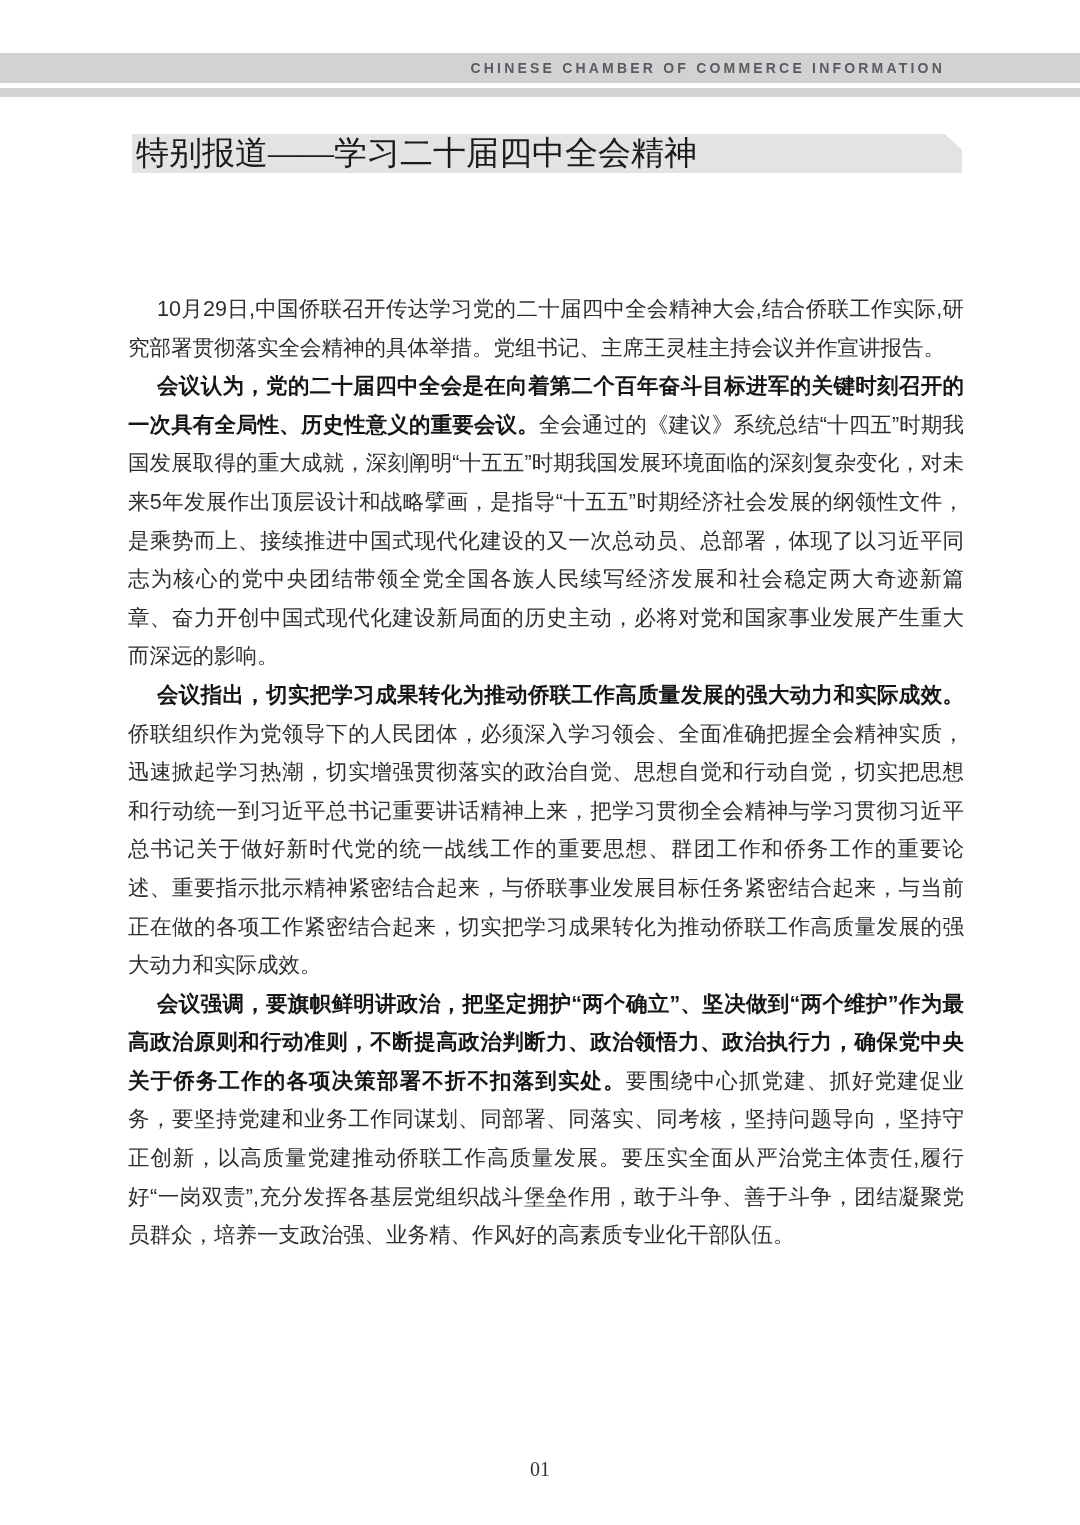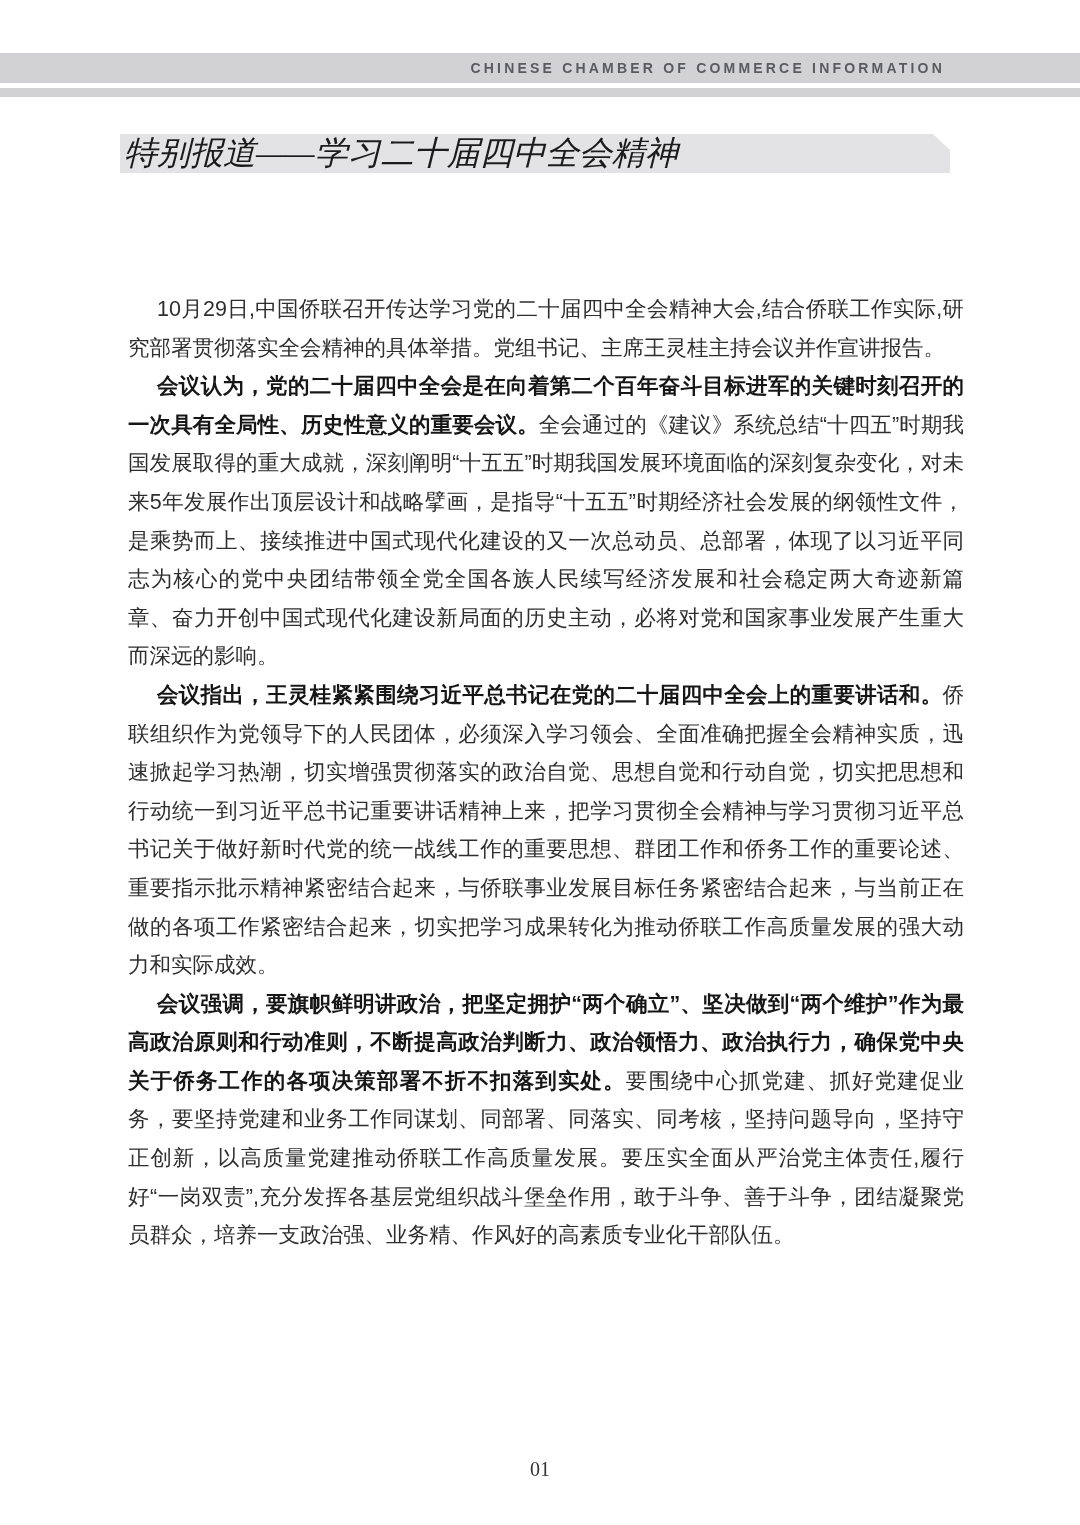--- a/index.html
+++ b/index.html
@@ -37,29 +37,28 @@
     font-size: 14px;
     font-weight: bold;
     letter-spacing: 3.2px;
     color: #5a5b5e;
     white-space: nowrap;
   }
 
   
   .section-banner {
     position: absolute;
-    left: 120px;
+    left: 132px;
     top: 134px;
     width: 830px;
     height: 39px;
     background: #e3e3e5;
     clip-path: polygon(0 0, calc(100% - 17px) 0, 100% 16px, 100% 100%, 0 100%);
     display: flex;
     align-items: center;
-    font-style: italic;
   }
   .section-banner-title {
     font-family: "Liberation Serif", "DejaVu Serif", serif;
     font-size: 33px;
     line-height: 39px;
     color: #1b1b1b;
     padding-left: 4px;
     white-space: nowrap;
   }
 
@@ -122,20 +121,20 @@
   <div class="header-bar thin"></div>
 
   <div class="section-banner">
     <span class="section-banner-title">特别报道——学习二十届四中全会精神</span>
   </div>
 
 
   <div class="article-body">
     <p><b></b><span>10月29日,中国侨联召开传达学习党的二十届四中全会精神大会,结合侨联工作实际,研究部署贯彻落实全会精神的具体举措。党组书记、主席王灵桂主持会议并作宣讲报告。</span></p>
     <p><b>会议认为，党的二十届四中全会是在向着第二个百年奋斗目标进军的关键时刻召开的一次具有全局性、历史性意义的重要会议。</b><span>全会通过的《建议》系统总结“十四五”时期我国发展取得的重大成就，深刻阐明“十五五”时期我国发展环境面临的深刻复杂变化，对未来5年发展作出顶层设计和战略擘画，是指导“十五五”时期经济社会发展的纲领性文件，是乘势而上、接续推进中国式现代化建设的又一次总动员、总部署，体现了以习近平同志为核心的党中央团结带领全党全国各族人民续写经济发展和社会稳定两大奇迹新篇章、奋力开创中国式现代化建设新局面的历史主动，必将对党和国家事业发展产生重大而深远的影响。</span></p>
-    <p><b>会议指出，王灵桂紧紧围绕习近平总书记在党的二十届四中全会上的重要讲话和。</b><span>侨联组织作为党领导下的人民团体，必须深入学习领会、全面准确把握全会精神实质，迅速掀起学习热潮，切实增强贯彻落实的政治自觉、思想自觉和行动自觉，切实把思想和行动统一到习近平总书记重要讲话精神上来，把学习贯彻全会精神与学习贯彻习近平总书记关于做好新时代党的统一战线工作的重要思想、群团工作和侨务工作的重要论述、重要指示批示精神紧密结合起来，与侨联事业发展目标任务紧密结合起来，与当前正在做的各项工作紧密结合起来，切实把学习成果转化为推动侨联工作高质量发展的强大动力和实际成效。</span></p>
+    <p><b>会议指出，切实把学习成果转化为推动侨联工作高质量发展的强大动力和实际成效。</b><span>侨联组织作为党领导下的人民团体，必须深入学习领会、全面准确把握全会精神实质，迅速掀起学习热潮，切实增强贯彻落实的政治自觉、思想自觉和行动自觉，切实把思想和行动统一到习近平总书记重要讲话精神上来，把学习贯彻全会精神与学习贯彻习近平总书记关于做好新时代党的统一战线工作的重要思想、群团工作和侨务工作的重要论述、重要指示批示精神紧密结合起来，与侨联事业发展目标任务紧密结合起来，与当前正在做的各项工作紧密结合起来，切实把学习成果转化为推动侨联工作高质量发展的强大动力和实际成效。</span></p>
     <p><b>会议强调，要旗帜鲜明讲政治，把坚定拥护“两个确立”、坚决做到“两个维护”作为最高政治原则和行动准则，不断提高政治判断力、政治领悟力、政治执行力，确保党中央关于侨务工作的各项决策部署不折不扣落到实处。</b><span>要围绕中心抓党建、抓好党建促业务，要坚持党建和业务工作同谋划、同部署、同落实、同考核，坚持问题导向，坚持守正创新，以高质量党建推动侨联工作高质量发展。要压实全面从严治党主体责任,履行好“一岗双责”,充分发挥各基层党组织战斗堡垒作用，敢于斗争、善于斗争，团结凝聚党员群众，培养一支政治强、业务精、作风好的高素质专业化干部队伍。</span></p>
 
   </div>
 
   <div class="page-number">01</div>
 
 </div>
 
 </body></html>

